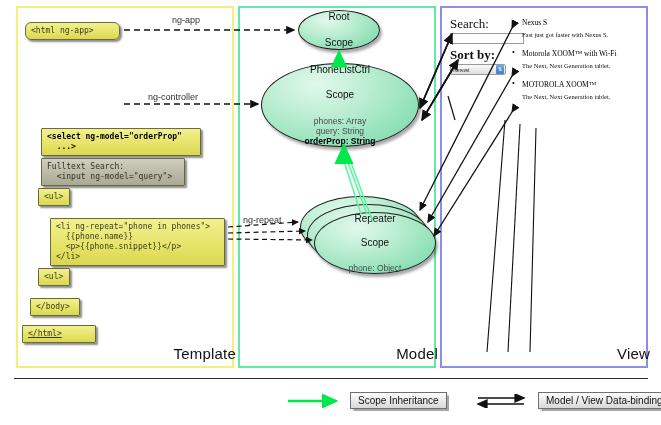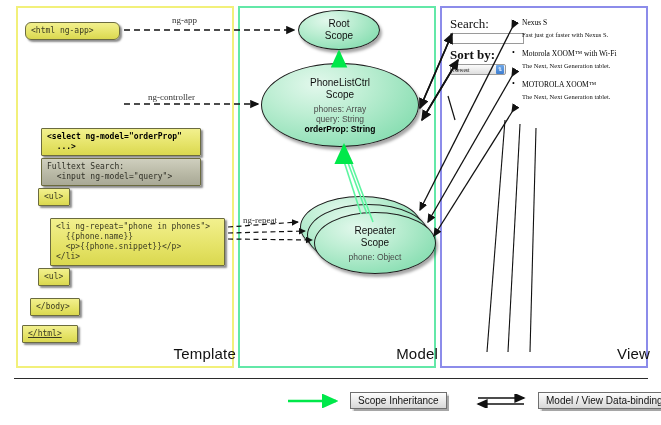--- a/index.html
+++ b/index.html
@@ -37,21 +37,21 @@
     color:#2f2f26;
   }
   .codebox.bold{font-weight:bold;color:#000;}
 
   
   .ellipse{
     position:absolute;box-sizing:border-box;
     border:1.4px solid #1d1d1d;border-radius:50%;
     background:radial-gradient(ellipse at 35% 25%, #e2f8ec 0%, #bdeed3 35%, #8fe0b6 75%, #74d7a6 100%);
     box-shadow:2px 3px 3px rgba(0,0,0,.35);
-    display:flex;flex-direction:column;align-items:center;justify-content:center;
+    display:flex;flex-direction:column;align-items:center;justify-content:space-between;
     text-align:center;
   }
   .ell-title{font-size:10px;color:#111;line-height:12px;}
   .ell-props{
     font-family:Liberation Sans, sans-serif;
     font-size:8.5px;line-height:10px;color:#4a4a4a;margin-top:3px;
   }
   .ell-props .hl{font-weight:bold;color:#000;}
 
   
@@ -82,21 +82,21 @@
     content:"\2022";position:absolute;left:0;top:-1px;font-size:8px;color:#000;
   }
   .phone-snippet{
     font-family:"Liberation Serif",serif;font-size:6.5px;color:#111;
     padding-left:10px;margin-top:4px;
   }
 
   
   .conn-label{
     position:absolute;
-    font-family:Liberation Serif, serif;
+    font-family:Liberation Sans, sans-serif;
     font-size:9px;color:#333;background:transparent;
   }
 
   
   #wires{position:absolute;left:0;top:0;width:661px;height:425px;pointer-events:none;}
 
   
   .legend{position:absolute;left:14px;top:378px;width:634px;height:40px;}
   .legend-sep{position:absolute;left:0;top:0;width:634px;height:1px;background:#2b2b2b;}
   .legend-item{position:absolute;top:14px;display:flex;align-items:center;}
@@ -151,35 +151,35 @@
       </div>
     </div>
   </div>
 
   <div class="codebox" style="left:25px;top:22px;width:95px;border-radius:6px;">&lt;html ng-app&gt;</div>
 
 
   <div class="codebox bold" style="left:41px;top:128px;width:160px;">&lt;select ng-model="orderProp"
   ...&gt;</div>
 
-  <div class="codebox gray" style="left:41px;top:158px;width:160px;">Fulltext Search:
+  <div class="codebox gray" style="left:41px;top:158px;width:144px;">Fulltext Search:
   &lt;input ng-model="query"&gt;</div>
 
   <div class="codebox" style="left:38px;top:188px;width:32px;">&lt;ul&gt;</div>
 
   <div class="codebox" style="left:50px;top:218px;width:175px;">&lt;li ng-repeat="phone in phones"&gt;
   {{phone.name}}
   &lt;p&gt;{{phone.snippet}}&lt;/p&gt;
 &lt;/li&gt;</div>
 
   <div class="codebox" style="left:38px;top:268px;width:32px;">&lt;ul&gt;</div>
 
   <div class="codebox" style="left:30px;top:298px;width:50px;">&lt;/body&gt;</div>
 
-  <div class="codebox" style="left:22px;top:325px;width:56px;text-decoration:underline;">&lt;/html&gt;</div>
+  <div class="codebox" style="left:22px;top:325px;width:74px;text-decoration:underline;">&lt;/html&gt;</div>
 
   <div class="ellipse" style="left:298px;top:10px;width:82px;height:40px;">
     <div class="ell-title">Root</div>
     <div class="ell-title">Scope</div>
   </div>
 
   <div class="ellipse" style="left:261px;top:63px;width:158px;height:84px;">
     <div class="ell-title">PhoneListCtrl</div>
     <div class="ell-title">Scope</div>
     <div class="ell-props">

